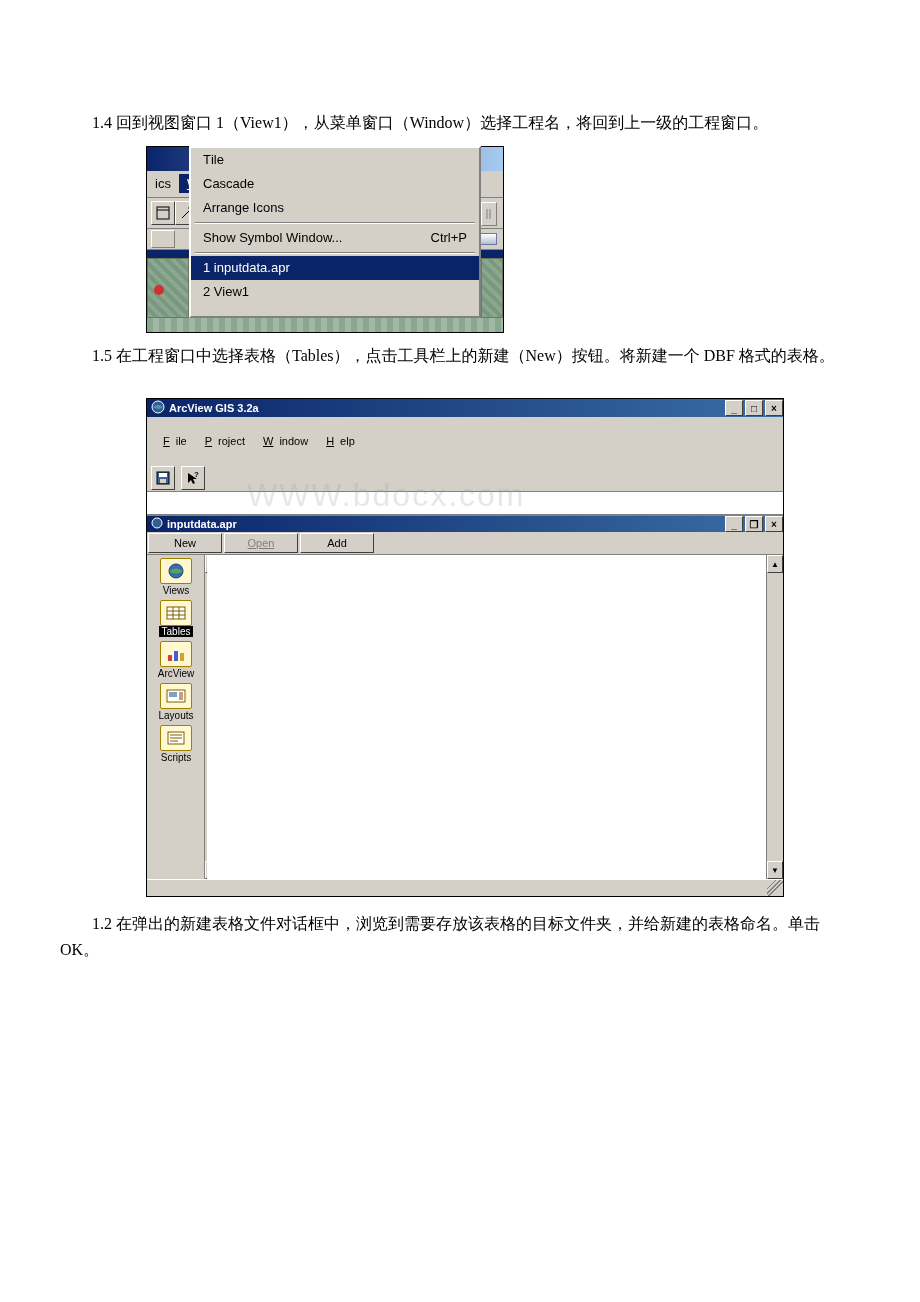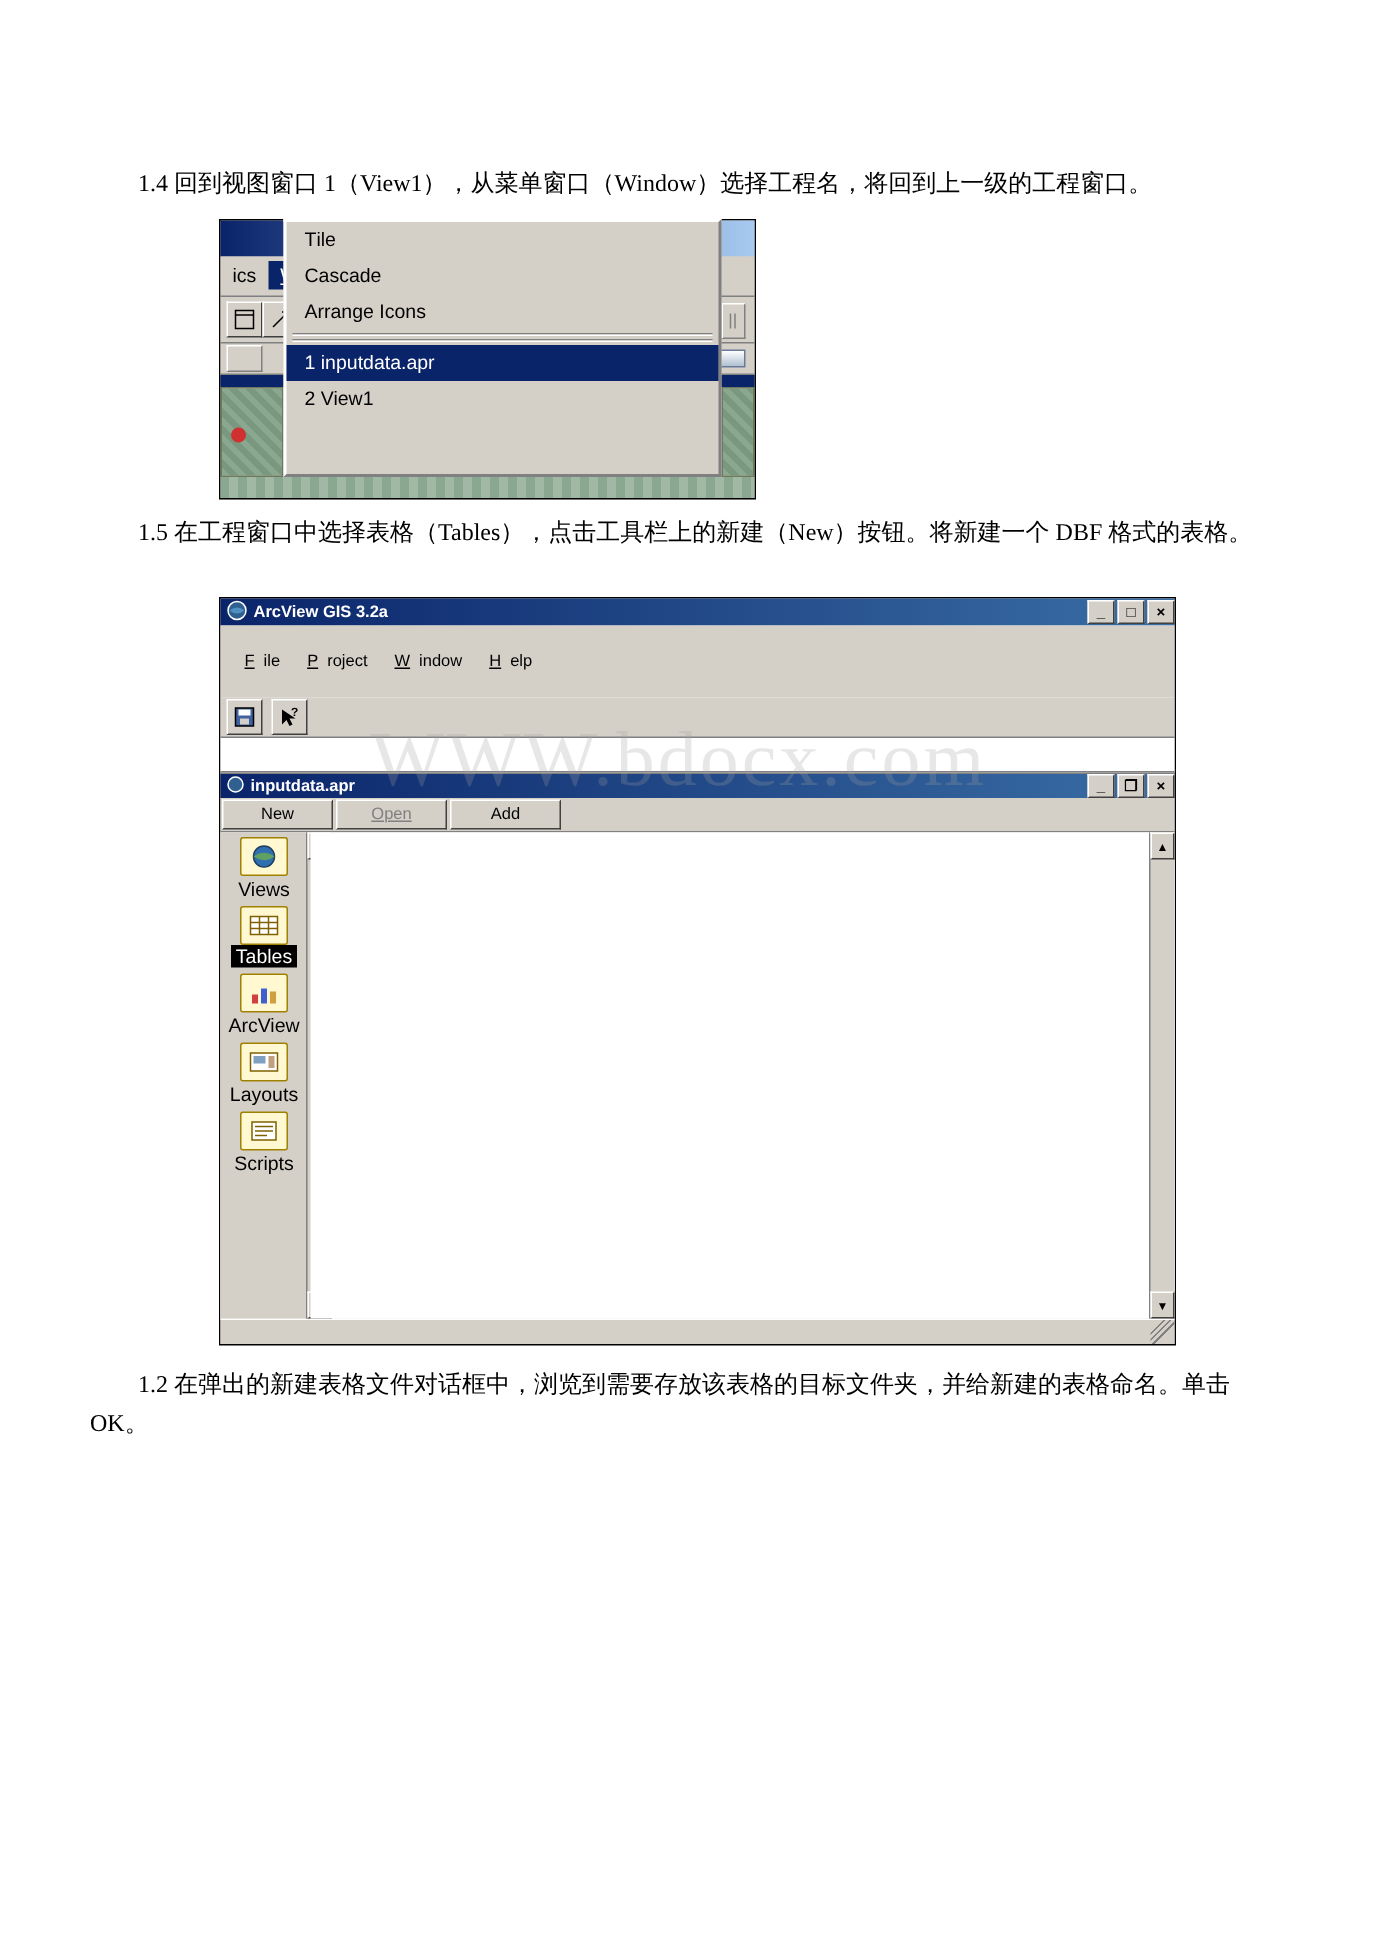--- a/index.html
+++ b/index.html
@@ -222,24 +222,24 @@
   .fig2 .blankbar {
     height:22px;
     background:#fff;
     border-bottom:1px solid #808080;
   }
   .fig2 .watermark {
     position:absolute;
     top:78px;
     left:100px;
     right:10px;
-    font-size:52px;
+    font-size:32px;
     letter-spacing:2px;
     color:rgba(160,160,160,0.25);
-    font-family: Liberation Serif, serif;
+    font-family: Liberation Sans, sans-serif;
     white-space:nowrap;
     pointer-events:none;
   }
   .fig2 .inner {
     margin:0;
     border-top:1px solid #808080;
   }
   .fig2 .inner-title {
     display:flex; align-items:center;
     height:16px;
@@ -302,21 +302,21 @@
     padding:1px 0;
   }
   .fig2 .side-item .ic {
     width:30px;height:24px;
     background:#fff8d0;
     border:1px solid #a08000;
     border-radius:2px;
     display:flex;align-items:center;justify-content:center;
   }
   .fig2 .side-item .lbl {
-    font-size:13px;
+    font-size:10px;
     text-align:center;
     color:#000;
     padding-top:1px;
   }
   .fig2 .side-item.sel .lbl {
     background:#000000;color:#fff;
     padding:0 3px;
   }
   .fig2 .content-area {
     flex:1;
@@ -389,20 +389,24 @@
       <div class="rightstrip"></div>
     </div>
     <div class="fig1-below"></div>
     <div class="fig1-mapstrip">
       <div class="map-left"></div>
       <div class="fig1-menu">
         <div class="row"><span class="ul">T</span>ile</div>
         <div class="row"><span class="ul">C</span>ascade</div>
         <div class="row"><span class="ul">A</span>rrange Icons</div>
         <hr>
+        <div class="row">
+          <span>Show Symbol Window...</span>
+          <span class="shortcut">Ctrl+P</span>
+        </div>
         <hr>
         <div class="row sel">
           <span class="ul">1</span>&nbsp;inputdata.apr
         </div>
         <div class="row">
           <span class="ul">2</span>&nbsp;View1
         </div>
       </div>
       <div class="map-right"></div>
     </div>

